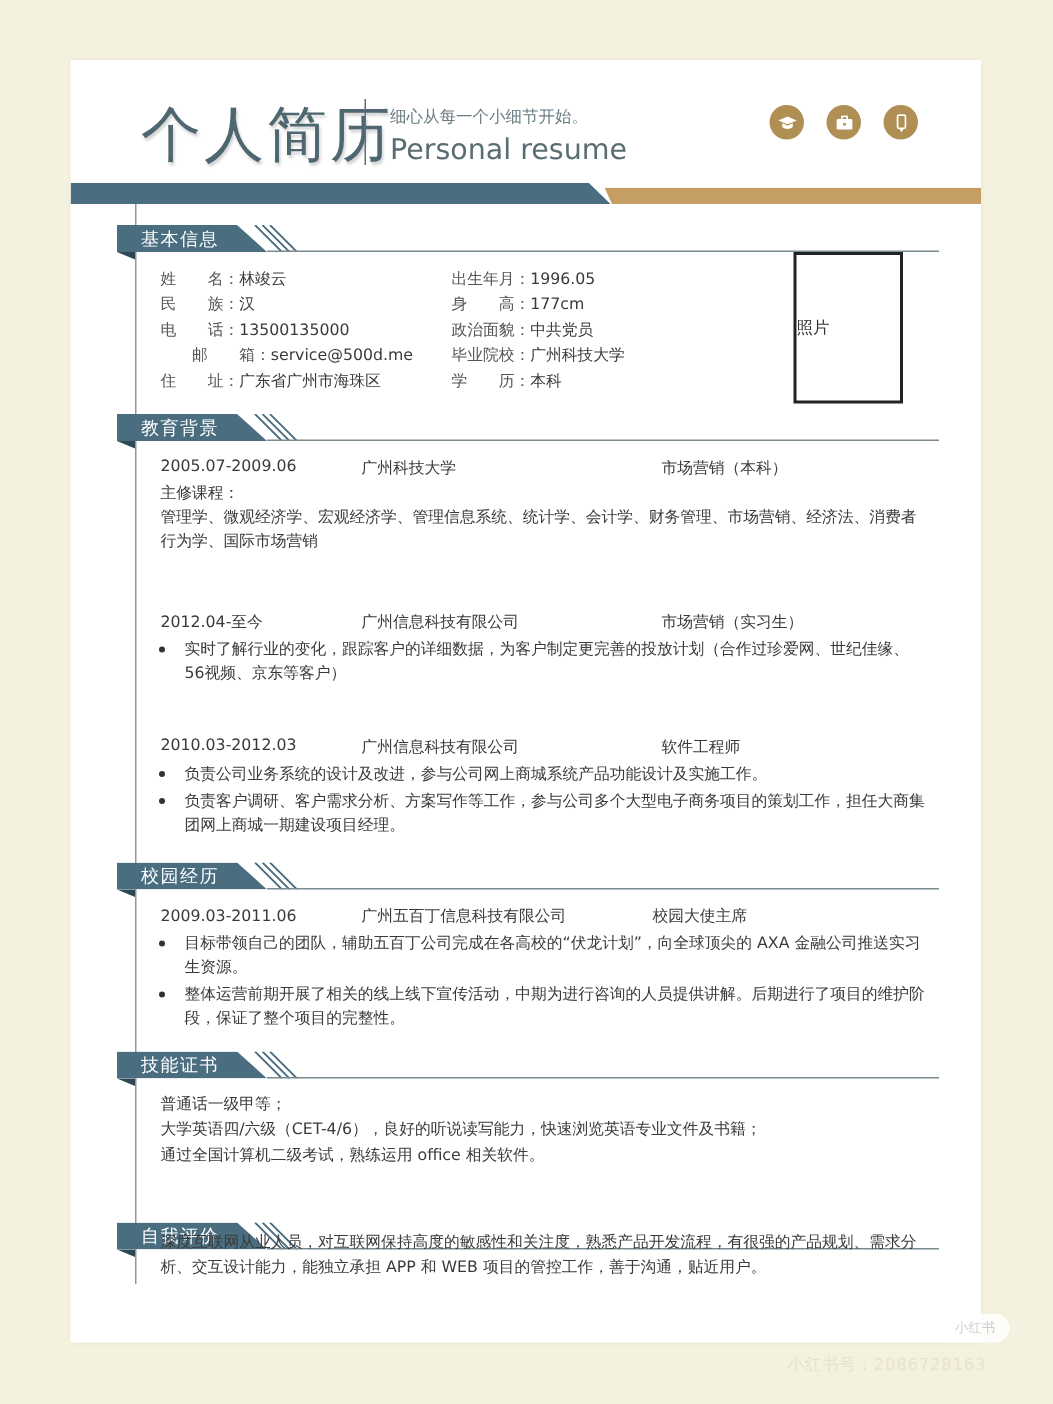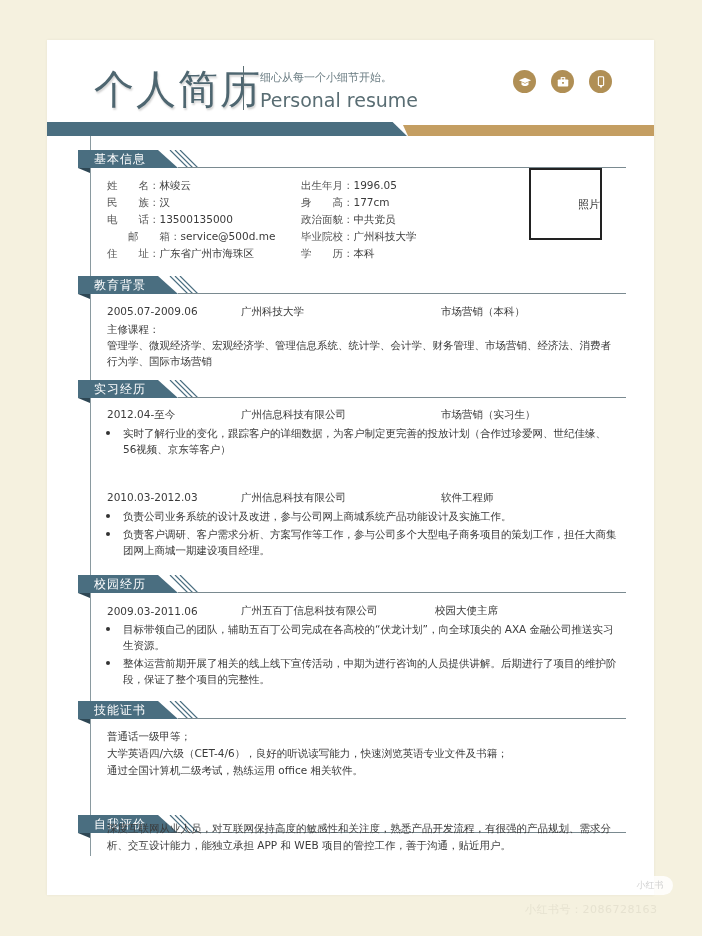--- a/index.html
+++ b/index.html
@@ -31,21 +31,21 @@
   .section-label { position: absolute; left: 16px; top: 1px; font-size: 12px; color: #ffffff; letter-spacing: 1px; }
   .section-stripes { position: absolute; left: 86px; top: 0; width: 40px; height: 18px; }
   .section-rule { position: absolute; left: 100px; top: 17px; width: 448px; height: 1px; background: #7a8a90; }
 
   .text { font-size: 10.5px; color: #3a3a3a; line-height: 16px; }
   .abs { position: absolute; }
 
   
   .info-row { position: absolute; font-size: 10.5px; color: #3a3a3a; white-space: nowrap; }
   .info-label { display: inline-block; color: #555; }
-  .photo-box { position: absolute; left: 482px; top: 128px; width: 73px; height: 72px; border: 2px solid #222; display: flex; align-items: center; justify-content: flex-end; font-size: 11px; color: #333; }
+  .photo-box { position: absolute; left: 482px; top: 128px; width: 73px; height: 101px; border: 2px solid #222; display: flex; align-items: center; justify-content: flex-start; font-size: 11px; color: #333; }
 
   .row3 { position: absolute; display: flex; font-size: 10.5px; color: #3a3a3a; }
   .bullets { position: absolute; list-style: none; }
   .bullets li { position: relative; padding-left: 24px; font-size: 10.5px; line-height: 16px; color: #3a3a3a; margin-bottom: 2px; }
   .bullets li::before { content: ""; position: absolute; left: 7px; top: 6px; width: 4px; height: 4px; border-radius: 50%; background: #333; }
 
   .watermark-badge { position: absolute; left: 627px; top: 876px; width: 46px; height: 19px; border-radius: 10px; background: rgba(255,255,255,0.85); font-size: 9px; color: #cfcfcf; display: flex; align-items: center; justify-content: center; }
   .watermark-id { position: absolute; left: 525px; top: 902px; font-size: 11px; color: #e6e2d0; letter-spacing: 0.5px; }
 </style>
 </head>
@@ -125,29 +125,20 @@
   </div>
 
   <div class="row3" style="left:60px; top:265px;">
     <span style="width:134px;">2005.07-2009.06</span>
     <span style="width:200px;">广州科技大学</span>
     <span>市场营销（本科）</span>
   </div>
   <div class="abs text" style="left:60px; top:281px;">主修课程：</div>
   <div class="abs text" style="left:60px; top:297px; width:510px;">管理学、微观经济学、宏观经济学、管理信息系统、统计学、会计学、财务管理、市场营销、经济法、消费者行为学、国际市场营销</div>
 
-  <div class="section-head" style="top:340px;">
-    <div class="section-tab"></div>
-    <div class="section-tab-fold"></div>
-    <svg class="section-stripes" viewBox="0 0 40 18">
-        <path d="M6 0 L24 18 M11 0 L29 18 M16 0 L34 18" stroke="#4a6e80" stroke-width="1.2" fill="none"></path>
-      </svg>
-    <div class="section-label">实习经历</div>
-    <div class="section-rule"></div>
-  </div>
 
   <div class="row3" style="left:60px; top:368px;">
     <span style="width:134px;">2012.04-至今</span>
     <span style="width:200px;">广州信息科技有限公司</span>
     <span>市场营销（实习生）</span>
   </div>
   <ul class="bullets" style="left:52px; top:385px; width:520px;">
     <li>实时了解行业的变化，跟踪客户的详细数据，为客户制定更完善的投放计划（合作过珍爱网、世纪佳缘、56视频、京东等客户）</li>
   </ul>
 

